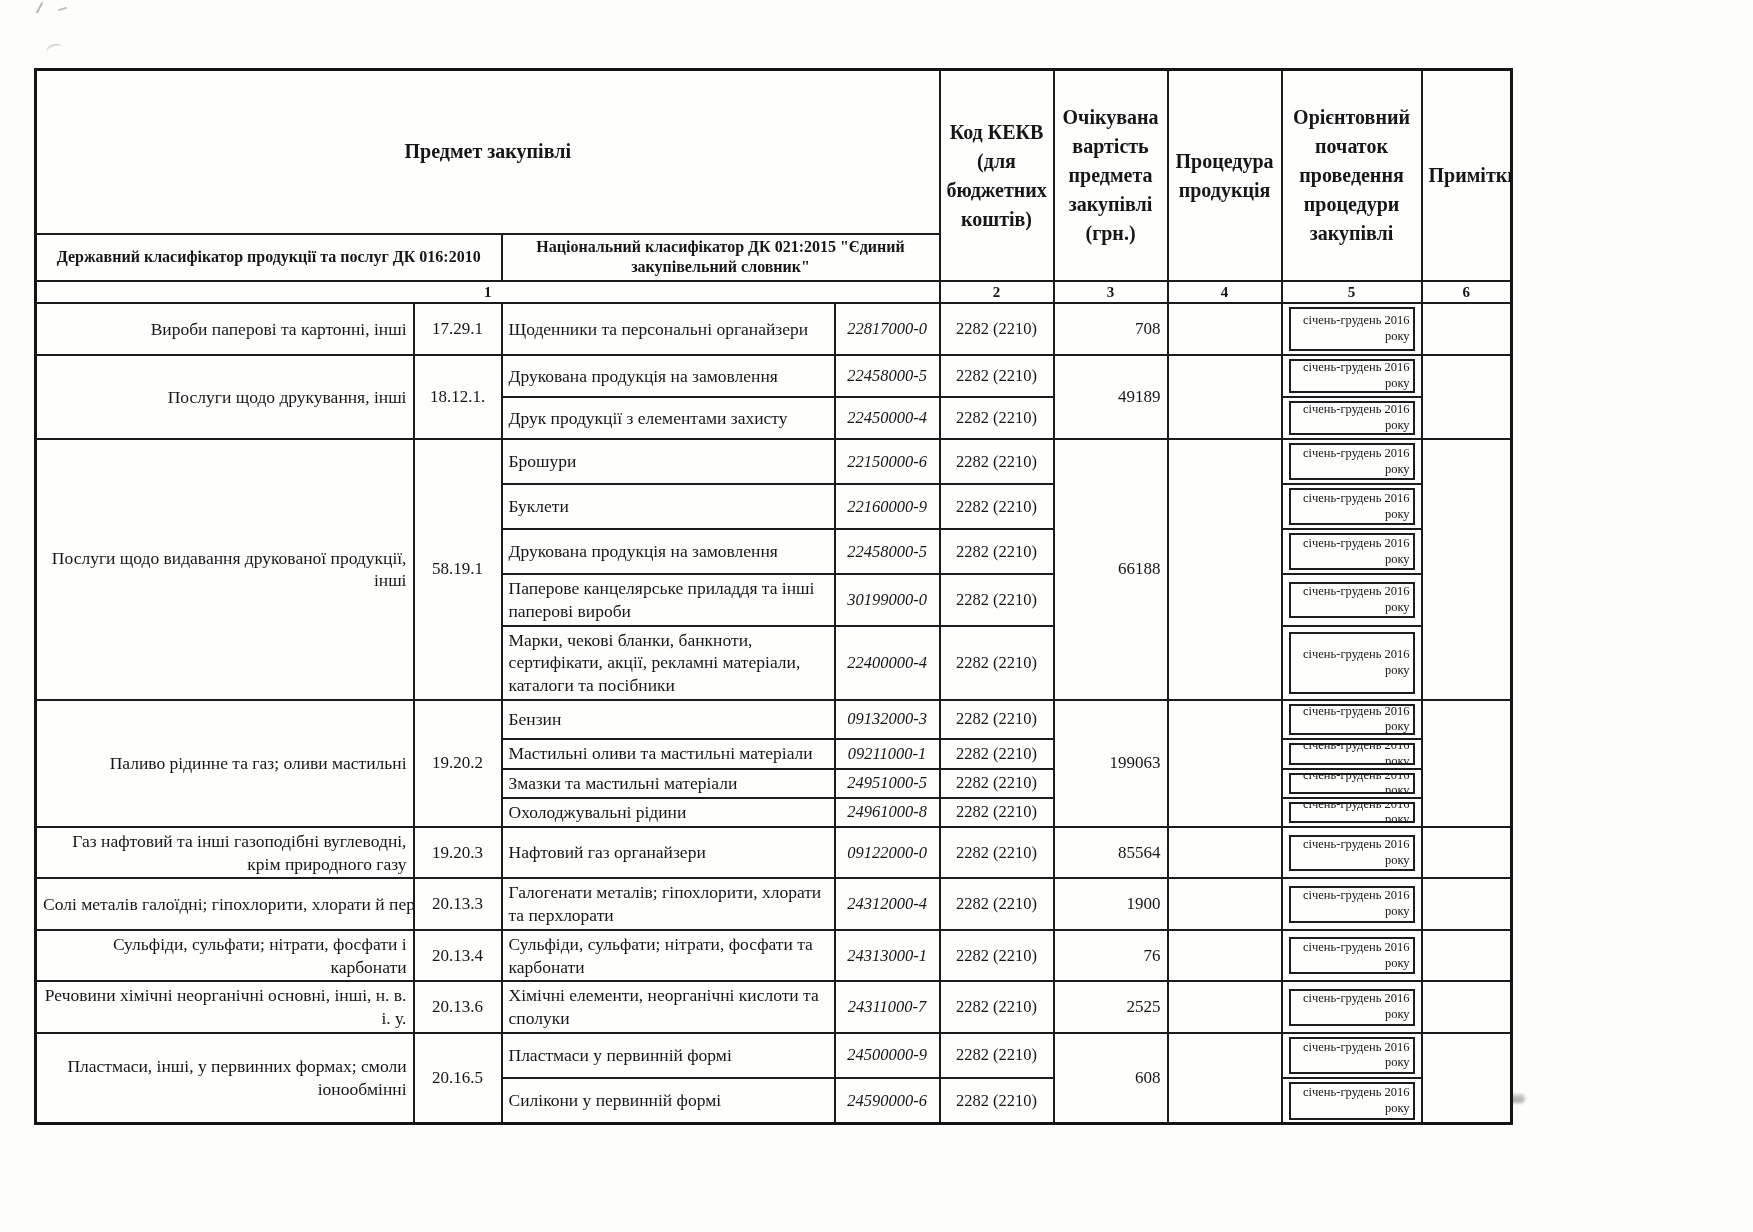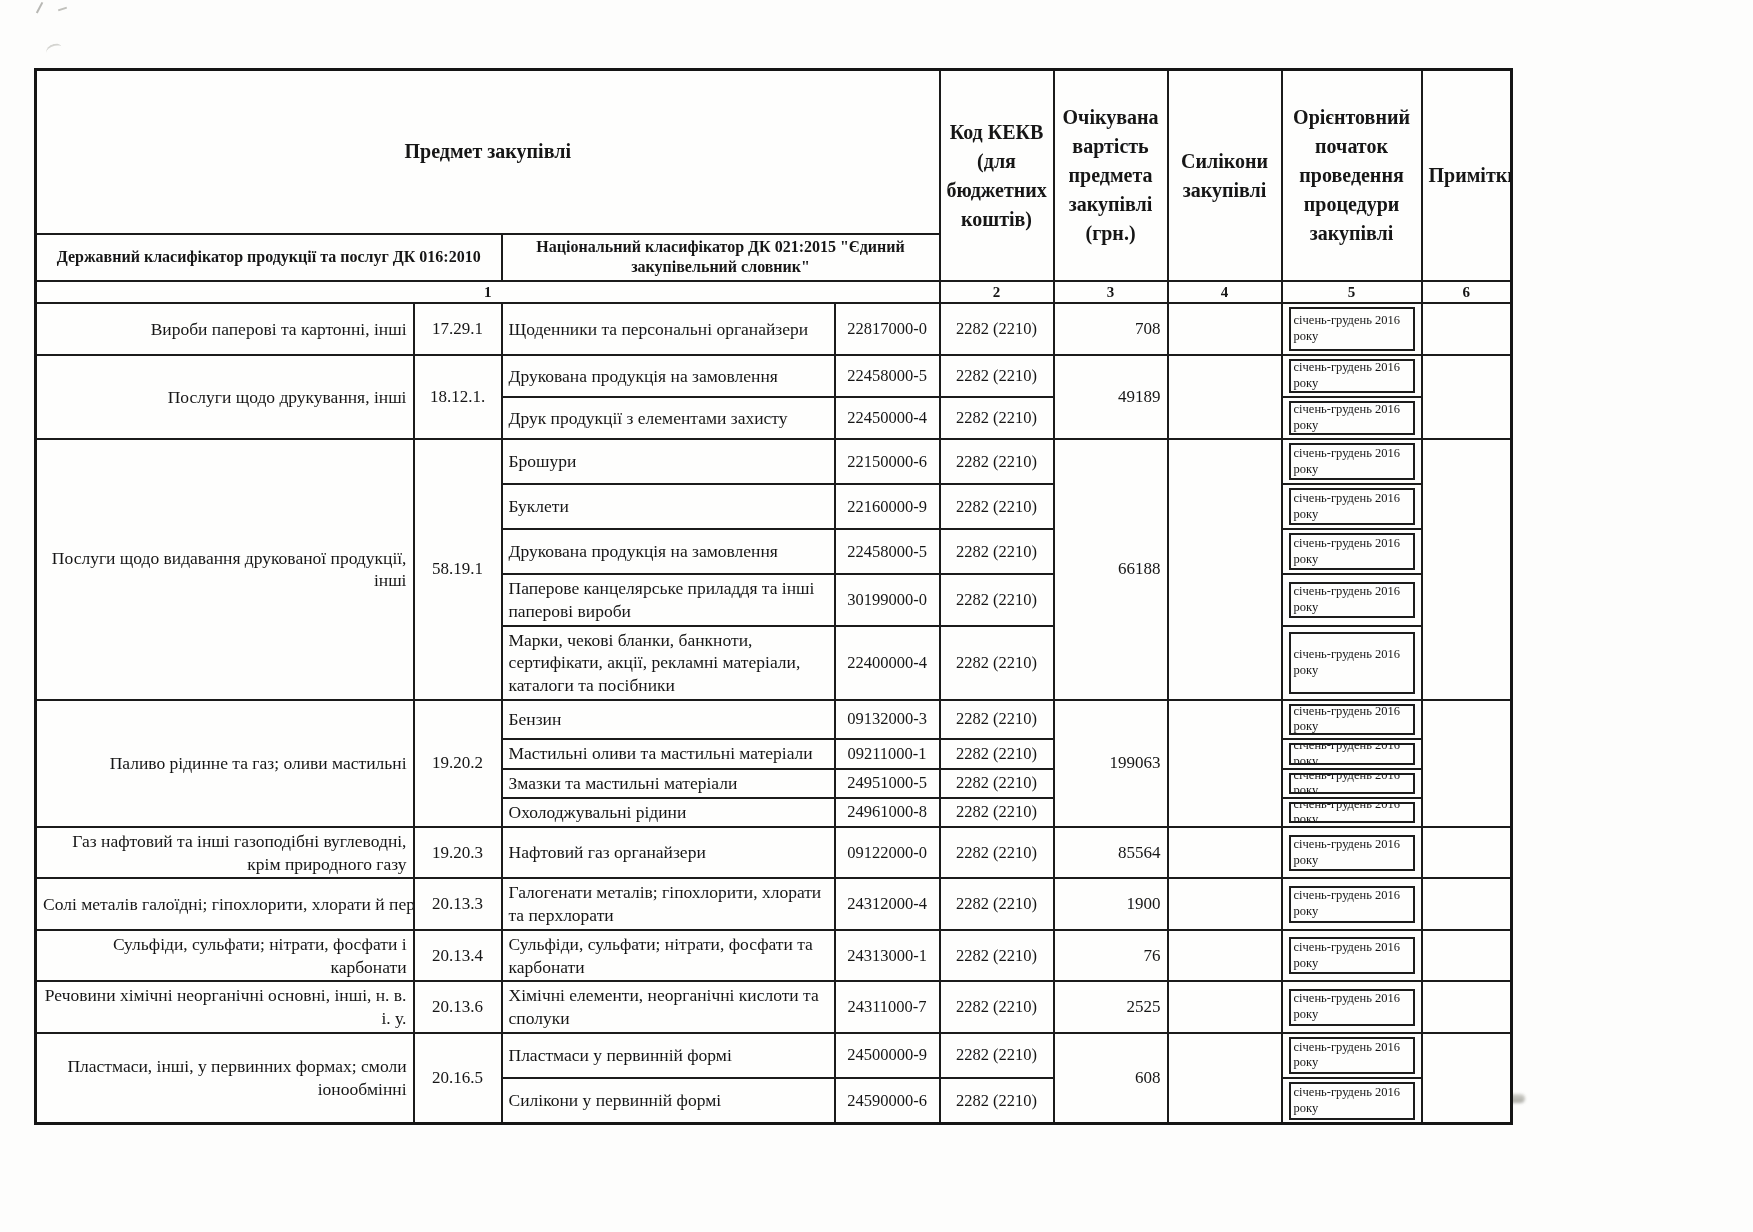--- a/index.html
+++ b/index.html
@@ -29,29 +29,29 @@
     box-sizing:border-box;
   }
   table.doc{border:3px solid #151515;}
   th.h-main{font-size:20px;font-weight:bold;text-align:center;line-height:1.45;}
   th.h-sub{font-size:16px;font-weight:bold;text-align:center;line-height:1.3;padding:4px 8px;}
   th.h-num{font-size:15px;font-weight:bold;text-align:center;padding:0 4px;line-height:1;}
   td.subject-cell{font-size:17.5px;text-align:right;padding:3px 4px 3px 8px;line-height:1.3;}
   td.subject-clip{white-space:nowrap;}
   td.code-cell{font-size:17px;text-align:center;}
   td.item-name-cell{font-size:17.5px;text-align:left;padding:2px 4px 2px 8px;line-height:1.3;}
-  td.item-code-cell{font-size:16.5px;text-align:center;padding:2px 2px;}
+  td.item-code-cell{font-size:16.5px;text-align:center;padding:2px 2px;font-style:italic;}
   td.kekv-cell{font-size:16.5px;text-align:center;padding:2px 2px;}
   td.value-cell{font-size:17px;text-align:right;}
   td.procedure-cell,td.notes-cell{font-size:15px;text-align:center;}
   td.period-cell{padding:1px 2px;vertical-align:middle;}
   .period-box{
     border:2px solid #1c1c1c;
     display:flex;align-items:center;justify-content:center;
-    text-align:left;font-size:12.5px;line-height:1.25;
+    text-align:right;font-size:12.5px;line-height:1.25;
     overflow:hidden;padding:0 3px;box-sizing:border-box;
   }
 </style>
 </head>
 <body>
 
 <div class="artifact mark1"></div>
 <div class="artifact mark2"></div>
 <div class="artifact mark3"></div>
 <div class="artifact shadow-bottom"></div>
@@ -66,21 +66,21 @@
       <col style="width:114px">
     <col style="width:114px">
       <col style="width:140px">
       <col style="width:90px">
   </colgroup>
   <thead>
     <tr style="height:164px">
       <th class="h-main" colspan="4">Предмет закупівлі</th>
       <th class="h-main" rowspan="2">Код КЕКВ (для бюджетних коштів)</th>
       <th class="h-main" rowspan="2">Очікувана вартість предмета закупівлі (грн.)</th>
-      <th class="h-main" rowspan="2">Силікони закупівлі</th>
+      <th class="h-main" rowspan="2">Процедура продукція</th>
       <th class="h-main" rowspan="2">Орієнтовний початок проведення процедури закупівлі</th>
       <th class="h-main" rowspan="2">Примітки</th>
     </tr>
     <tr style="height:46px">
       <th class="h-sub" colspan="2">Державний класифікатор продукції та послуг  ДК 016:2010</th>
       <th class="h-sub" colspan="2">Національний класифікатор ДК 021:2015 "Єдиний закупівельний словник"</th>
     </tr>
     <tr style="height:22px">
       <th class="h-num" colspan="4">1</th>
       <th class="h-num">2</th>

